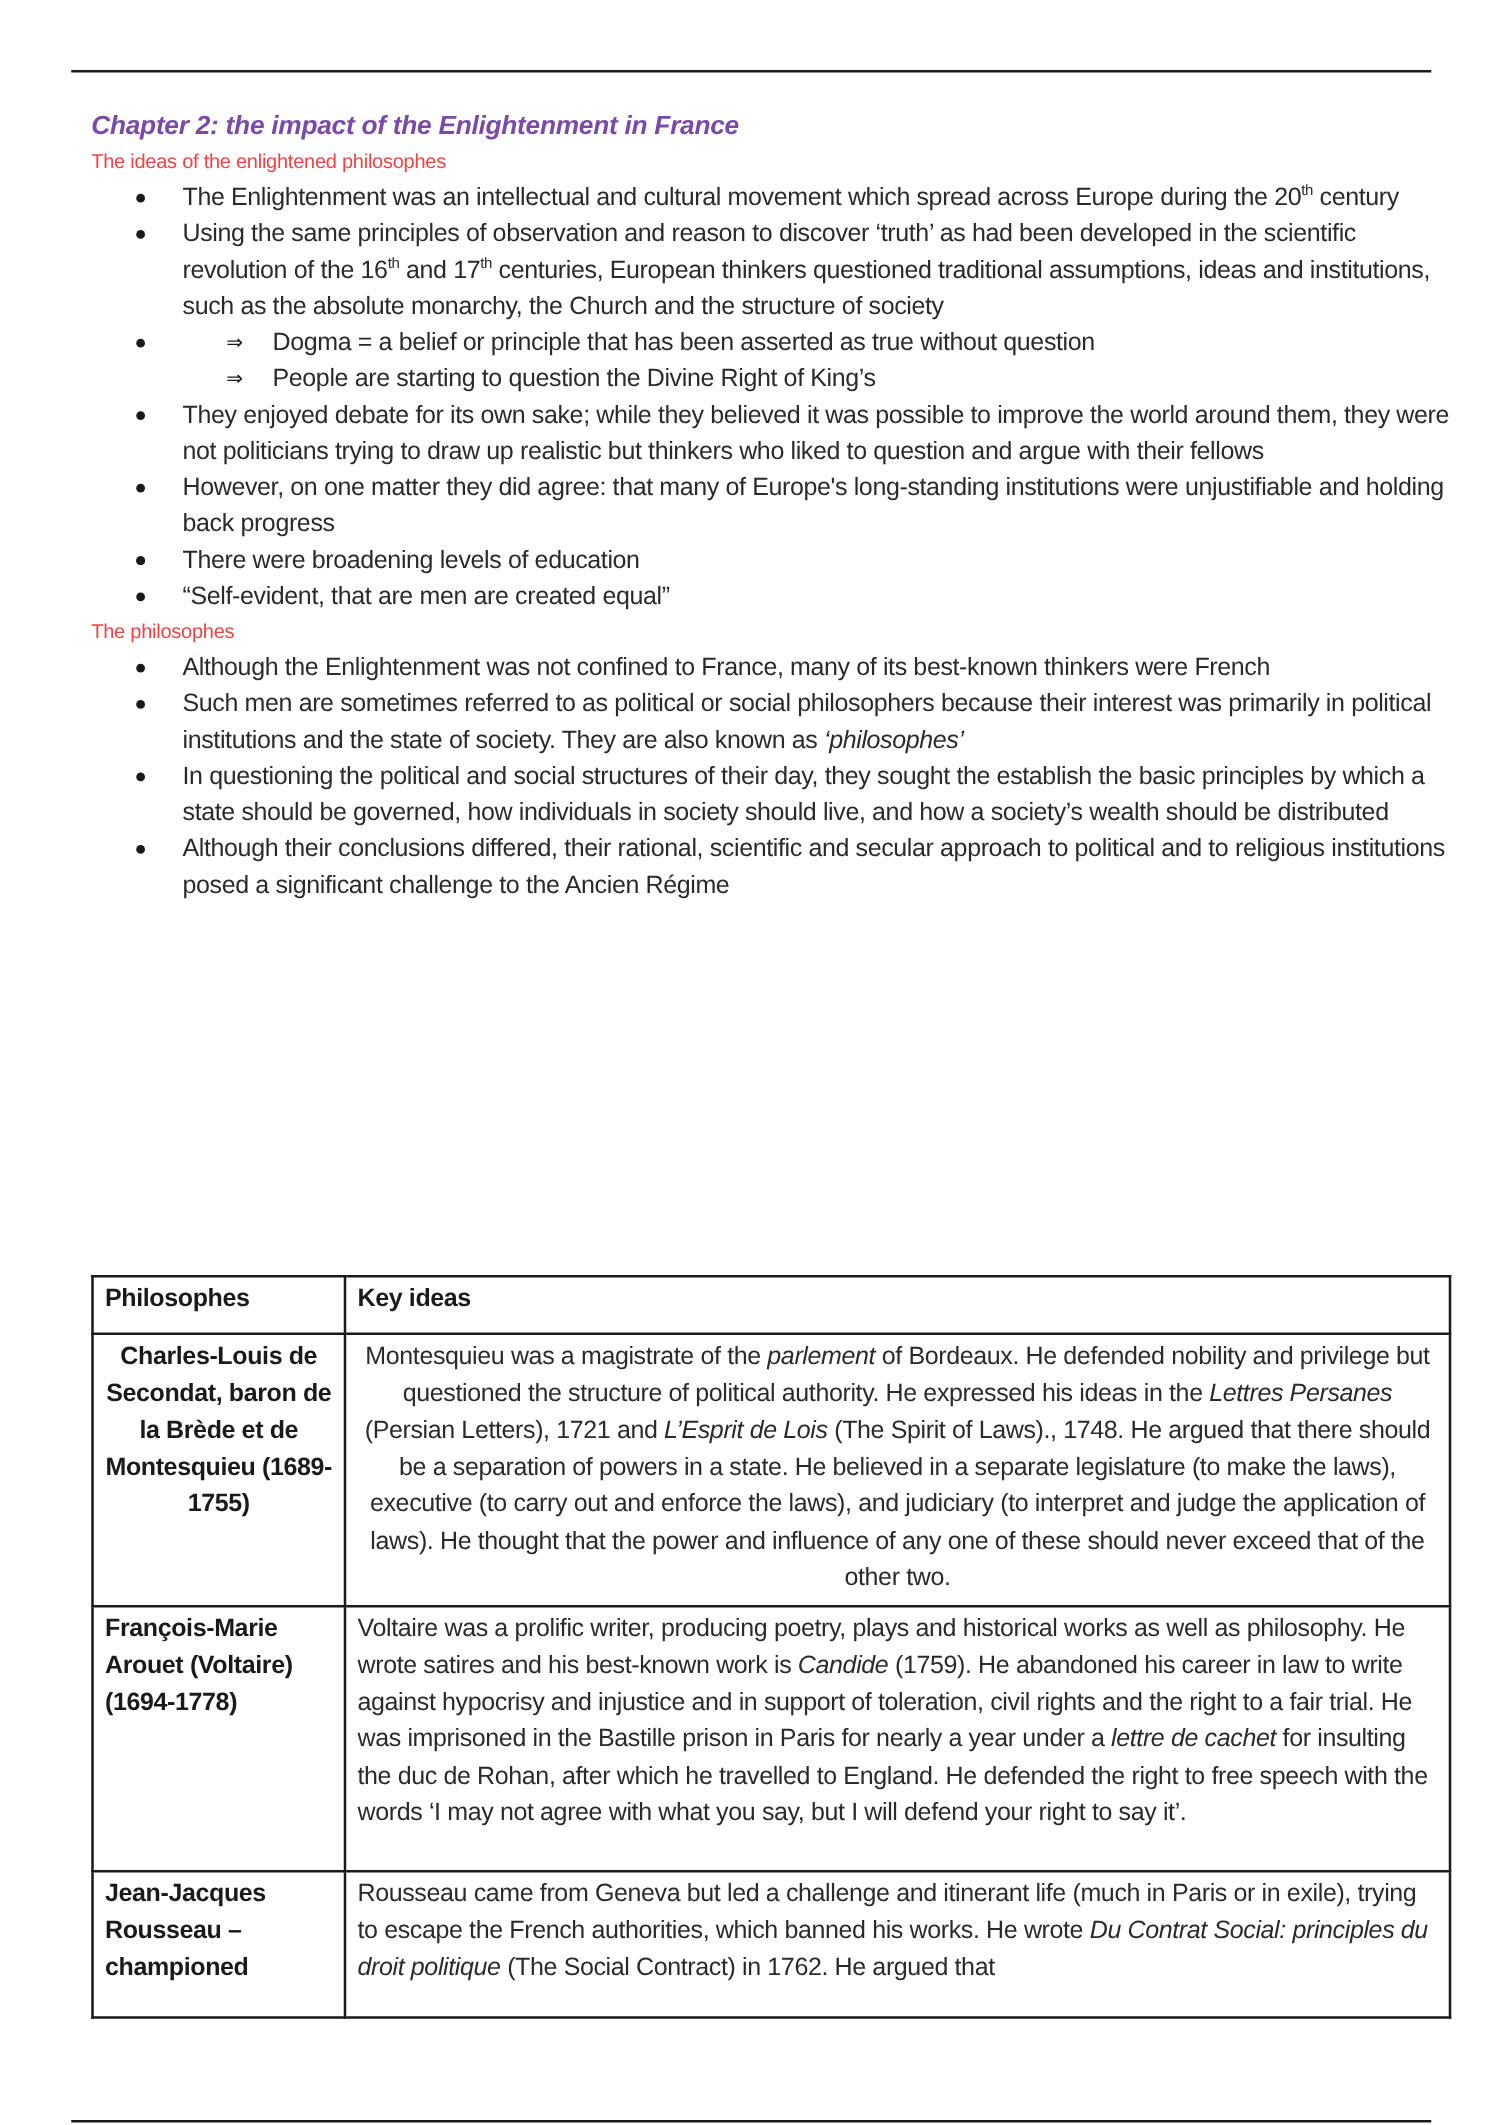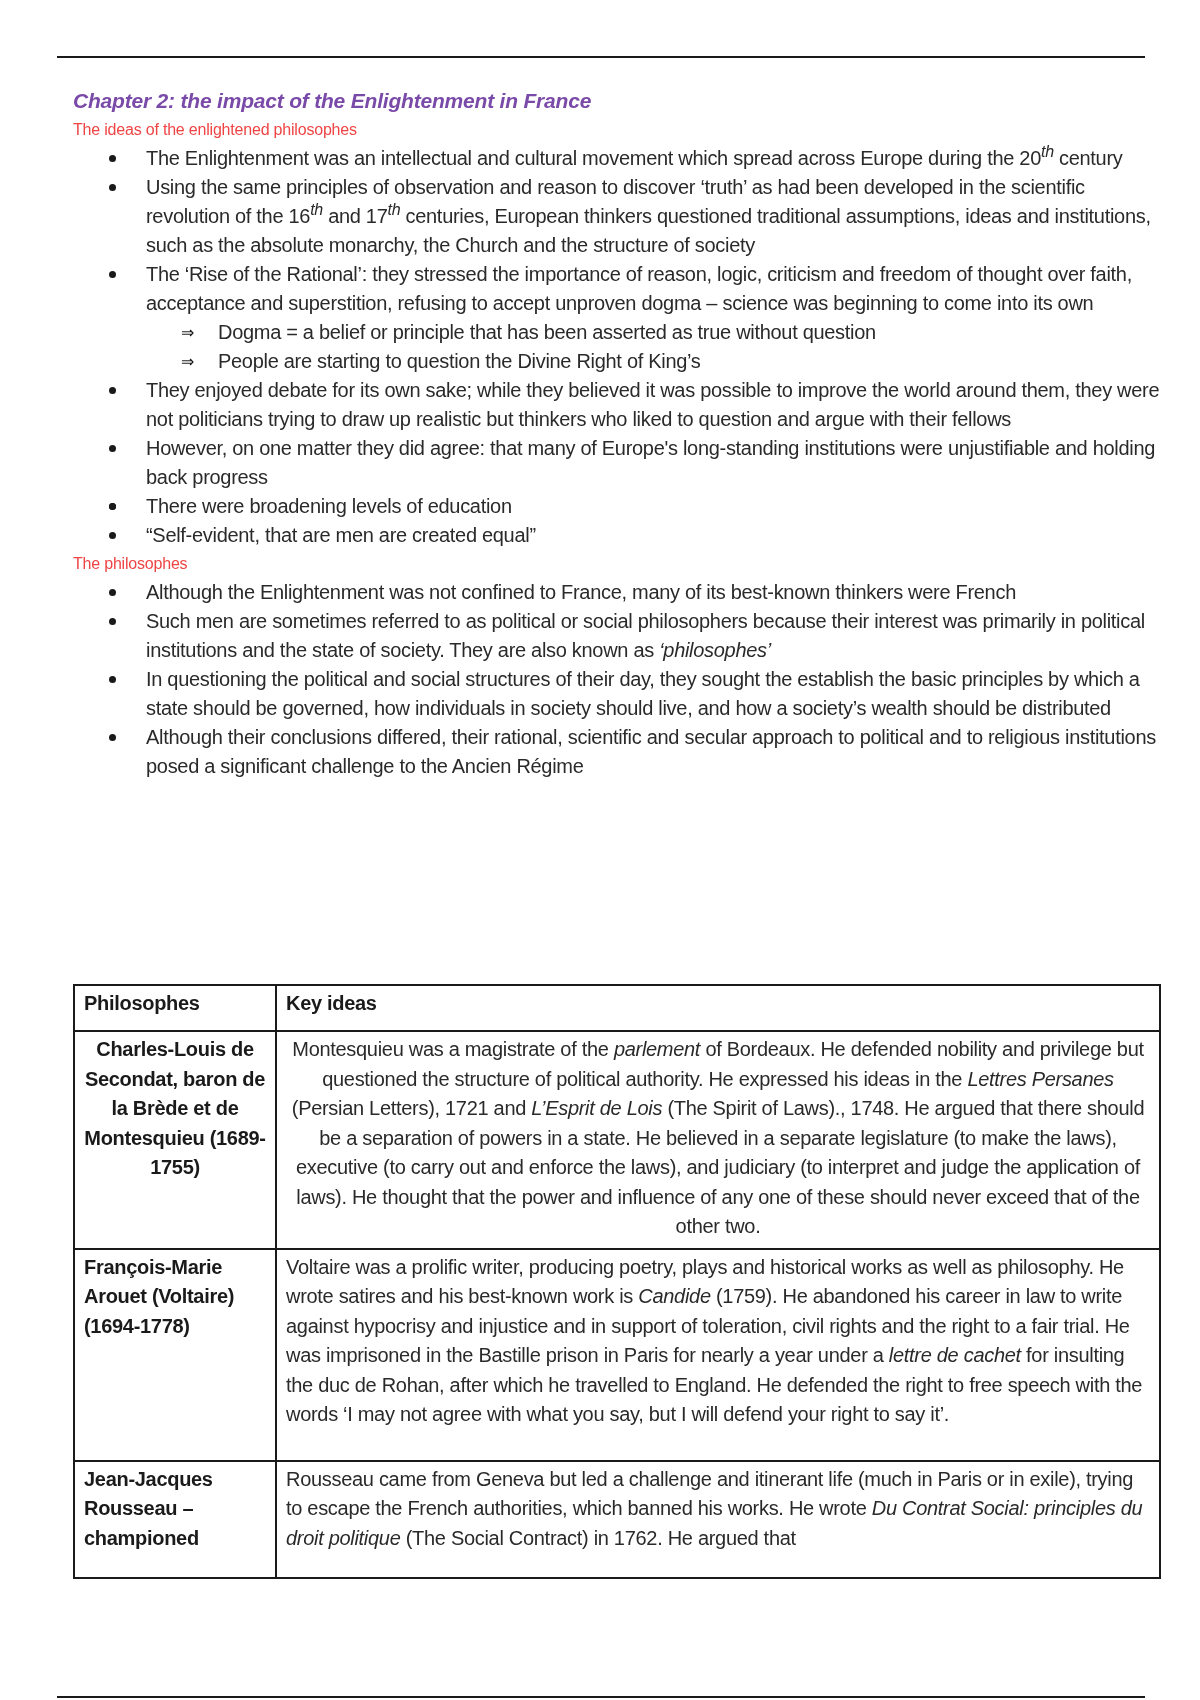--- a/index.html
+++ b/index.html
@@ -26,24 +26,24 @@
   ul.bullets > li .dot {
     position:absolute; left:36px; top:11px; width:7px; height:7px; border-radius:50%; background:#1a1a1a;
   }
   ul.sub { list-style:none; margin:0; padding:0; }
   ul.sub > li {
     position:relative; padding-left:145px; font-size:20px; line-height:29px; color:#2a2a2a; letter-spacing:-0.3px;
   }
   ul.sub > li .arrow {
     position:absolute; left:108px; top:0; font-size:16px; color:#1a1a1a;
   }
-  sup { font-size:16px; line-height:0;font-style:italic; }
+  sup { font-size:12px; line-height:0; }
 
   table.philo {
-    position:absolute; left:73px; top:984px; width:1088px;
+    position:absolute; left:73px; top:1020px; width:1088px;
     border-collapse:collapse; font-size:20px; letter-spacing:-0.3px;
   }
   table.philo td, table.philo th {
     border:2px solid #1a1a1a; vertical-align:top; text-align:left;
     padding:3px 9px 6px 9px; line-height:29.5px; color:#2a2a2a;
   }
   table.philo th { font-weight:bold; height:35px; color:#1a1a1a; }
   table.philo td.name { font-weight:bold; width:182px; color:#1a1a1a; }
   table.philo tr.r1 td { height:199px;text-align:center; }
   table.philo tr.r2 td { height:201px; }
@@ -55,21 +55,21 @@
 
 <div class="rule top"></div>
 
 <div class="content">
   <div class="chapter-title" style="color: rgb(122, 74, 168);">Chapter 2: the impact of the Enlightenment in France</div>
 
   <div class="section-title">The ideas of the enlightened philosophes</div>
   <ul class="bullets">
     <li><span class="dot"></span><span>The Enlightenment was an intellectual and cultural movement which spread across Europe during the 20</span><sup>th</sup><span> century</span></li>
     <li><span class="dot"></span><span>Using the same principles of observation and reason to discover ‘truth’  as had been developed in the scientific revolution of the 16</span><sup>th</sup><span> and 17</span><sup>th</sup><span> centuries, European thinkers questioned traditional assumptions, ideas and institutions, such as the absolute monarchy, the Church and the structure of society</span></li>
-    <li><span class="dot"></span><span>The ‘Rise of the Rational’: they stressed the importance of reason, logic, criticism and freedom of thought over faith, acceptance and superstition, refusing to accept unproven dogma – science was beginning to come into its own</span></li>
+    <li><span class="dot"></span></li>
   </ul>
   <ul class="sub">
     <li><span class="arrow">⇒</span><span>Dogma = a belief or principle that has been asserted as true without question</span></li>
     <li><span class="arrow">⇒</span><span>People are starting to question the Divine Right of King’s</span></li>
   </ul>
   <ul class="bullets">
     <li><span class="dot"></span><span>They enjoyed debate for its own sake; while they believed it was possible to improve the world around them, they were not politicians trying to draw up realistic but thinkers who liked to question and argue with their fellows</span></li>
     <li><span class="dot"></span><span>However, on one matter they did agree: that many of Europe's long-standing institutions were unjustifiable and holding back progress</span></li>
     <li><span class="dot"></span></li>
     <li><span class="dot"></span><span>There were broadening levels of education</span></li>

